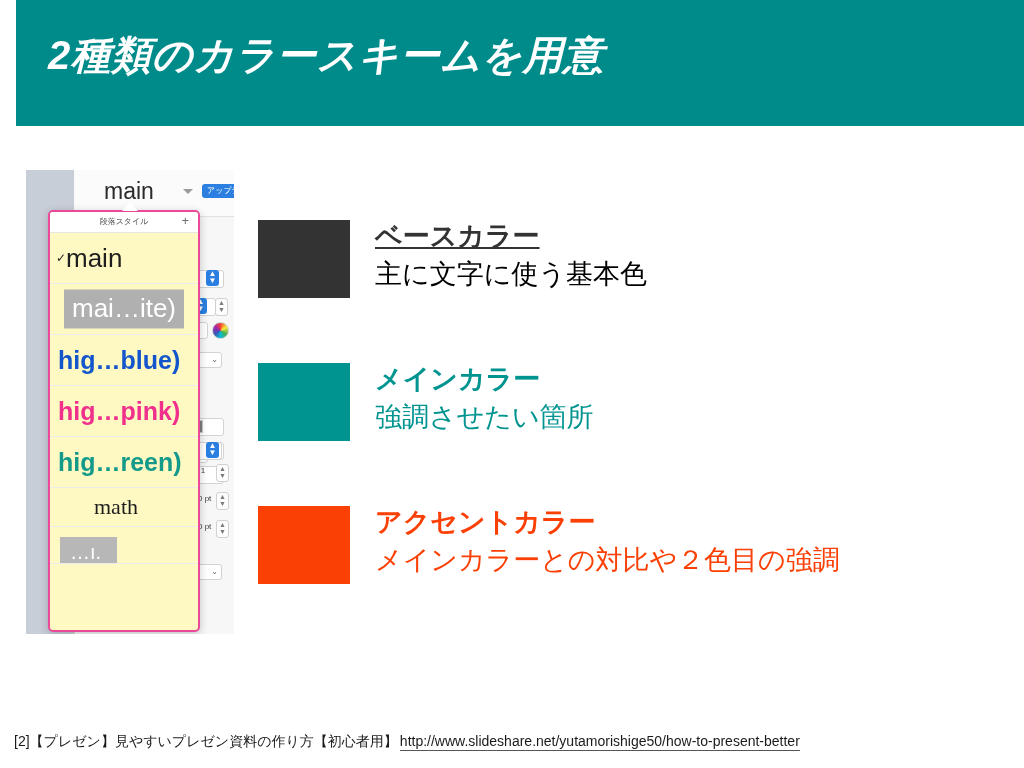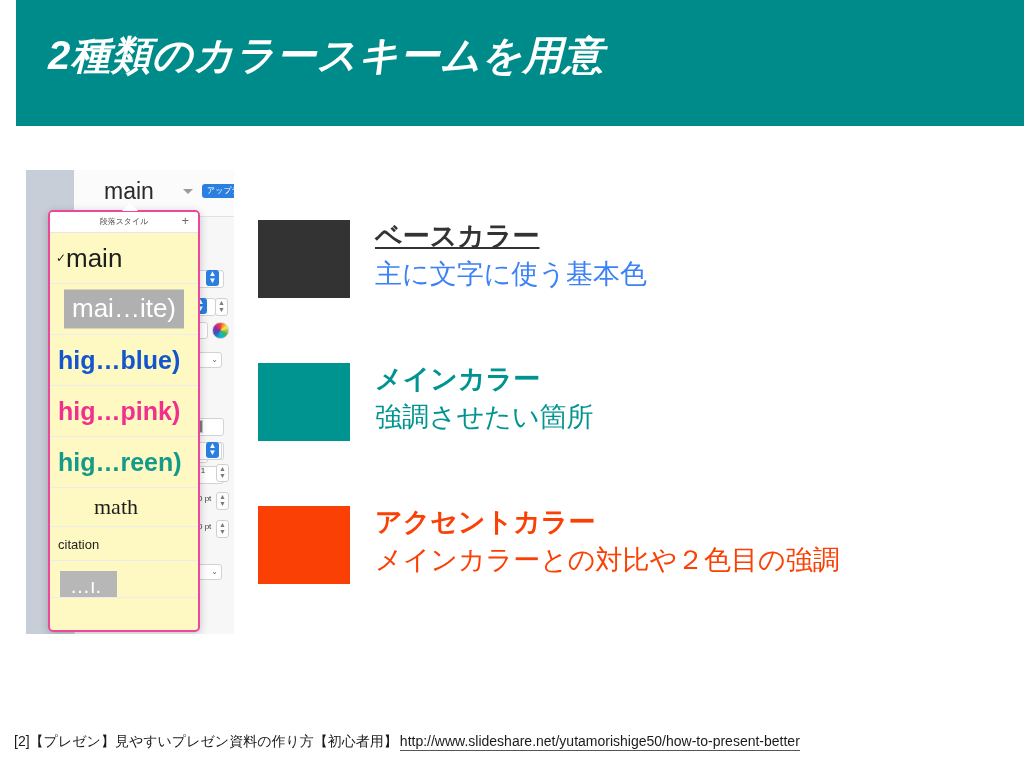--- a/index.html
+++ b/index.html
@@ -345,36 +345,33 @@
 
     <div class="pop-item pi-green">
       <span class="pop-label">hig…reen)</span>
     </div>
 
 
     <div class="pop-item pi-math">
       <span class="pop-label">math</span>
     </div>
 
-    <div class="pop-item pi-cit">
-      <span class="pop-label">citation</span>
-    </div>
 
     <div class="pop-item pi-last">
       <span class="pop-label">…ı.</span>
     </div>
 
   </div>
 </div>
 
 <div class="row" style="top:220px;">
   <div class="row-swatch" style="background:#333333;"></div>
   <div class="row-text">
     <div class="row-title" style="color:#333333;text-decoration:underline;">ベースカラー</div>
-    <div class="row-desc" style="color:#3b82f6;">主に文字に使う基本色</div>
+    <div class="row-desc" style="color:#000000;">主に文字に使う基本色</div>
   </div>
 </div>
 
 <div class="row" style="top:363px;">
   <div class="row-swatch" style="background:#009490;"></div>
   <div class="row-text">
     <div class="row-title" style="color:#009490;">メインカラー</div>
     <div class="row-desc" style="color:#009490;">強調させたい箇所</div>
   </div>
 </div>

